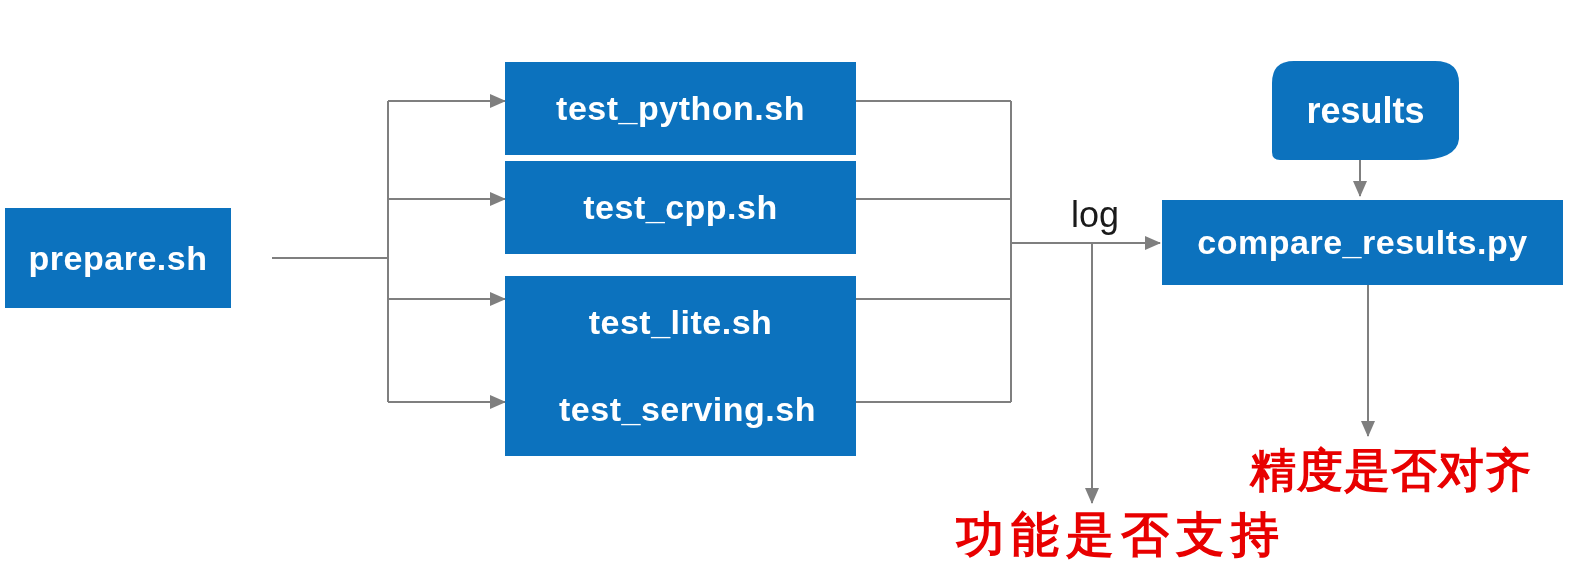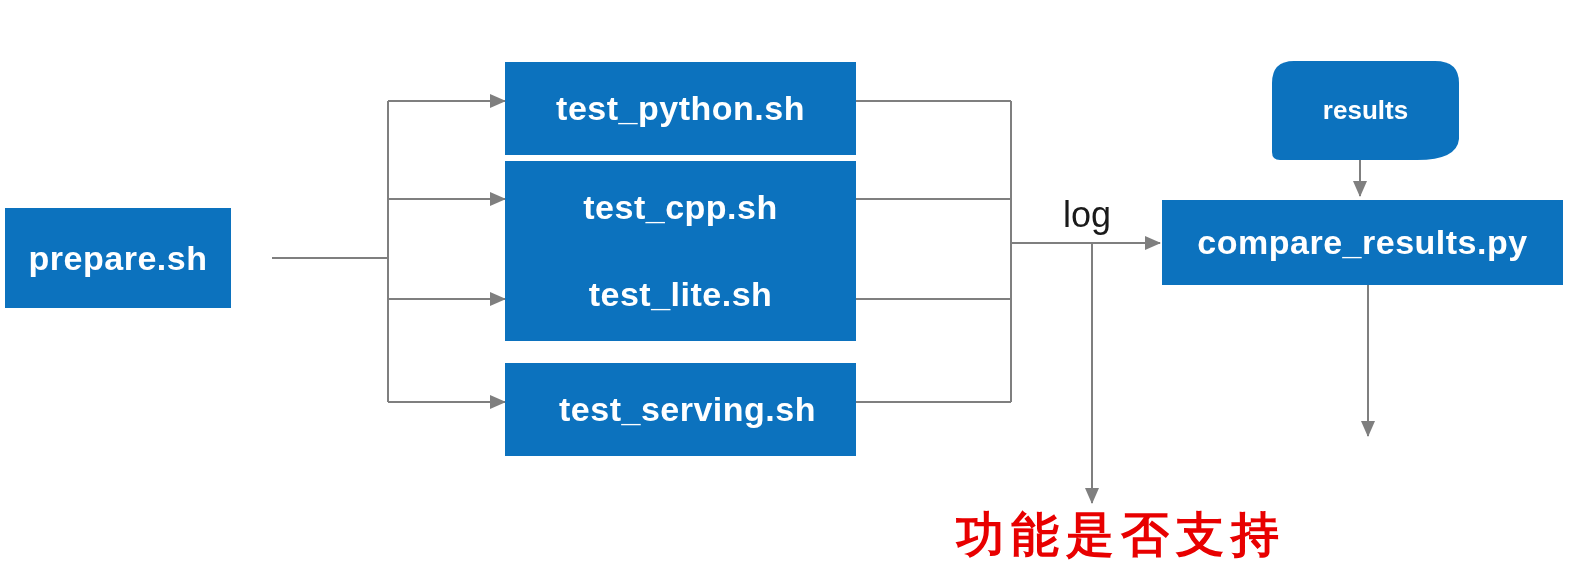--- a/index.html
+++ b/index.html
@@ -34,41 +34,41 @@
     justify-content:center;
     font-weight:700;
     font-size:34px;
     letter-spacing:0.5px;
     white-space:nowrap;
   }
   .node-prepare      {left:5px;   top:208px; width:226px; height:100px;}
   .node-test         {left:505px; width:351px; height:93px;}
   .node-test-python  {top:62px;}
   .node-test-cpp     {top:161px;}
-  .node-test-lite    {top:248px;}
+  .node-test-lite    {top:276px;}
   .node-test-serving {top:363px;padding-left:14px;}
   .node-compare      {left:1162px;top:200px; width:401px; height:85px;}
   .node-results{
     position:absolute;
     left:1272px; top:61px; width:187px; height:99px;
     background:transparent;
     display:flex;align-items:center;justify-content:center;
     color:var(--node-text);
-    font-weight:700;font-size:26px;
+    font-weight:700;font-size:36px;
   }
   .node-results svg{position:absolute;left:0;top:0;}
   .node-results .lbl{position:relative;}
   .edge-label{
     position:absolute;
     color:var(--edge-label-text);
     font-size:36px;
     font-weight:400;
     white-space:nowrap;
   }
-  .edge-label-log{left:1055px;top:194px;width:64px;text-align:center;}
+  .edge-label-log{left:1055px;top:194px;width:64px;text-align:right;}
   .outcome{
     position:absolute;
     color:var(--outcome-text);
     font-weight:700;
     white-space:nowrap;
     line-height:1;
   }
   .outcome-function{left:956px; top:511px; font-size:48px; letter-spacing:7px;}
   .outcome-accuracy{left:1250px;top:447px; font-size:46px; letter-spacing:1px;}
 </style>
@@ -137,14 +137,15 @@
   </div>
 
   <div class="node node-compare">
     <span>compare_results.py</span>
   </div>
 
   <div class="edge-label edge-label-log">log</div>
 
   <div class="outcome outcome-function">功能是否支持</div>
 
+  <div class="outcome outcome-accuracy">精度是否对齐</div>
 
 </div>
 
 </body></html>

